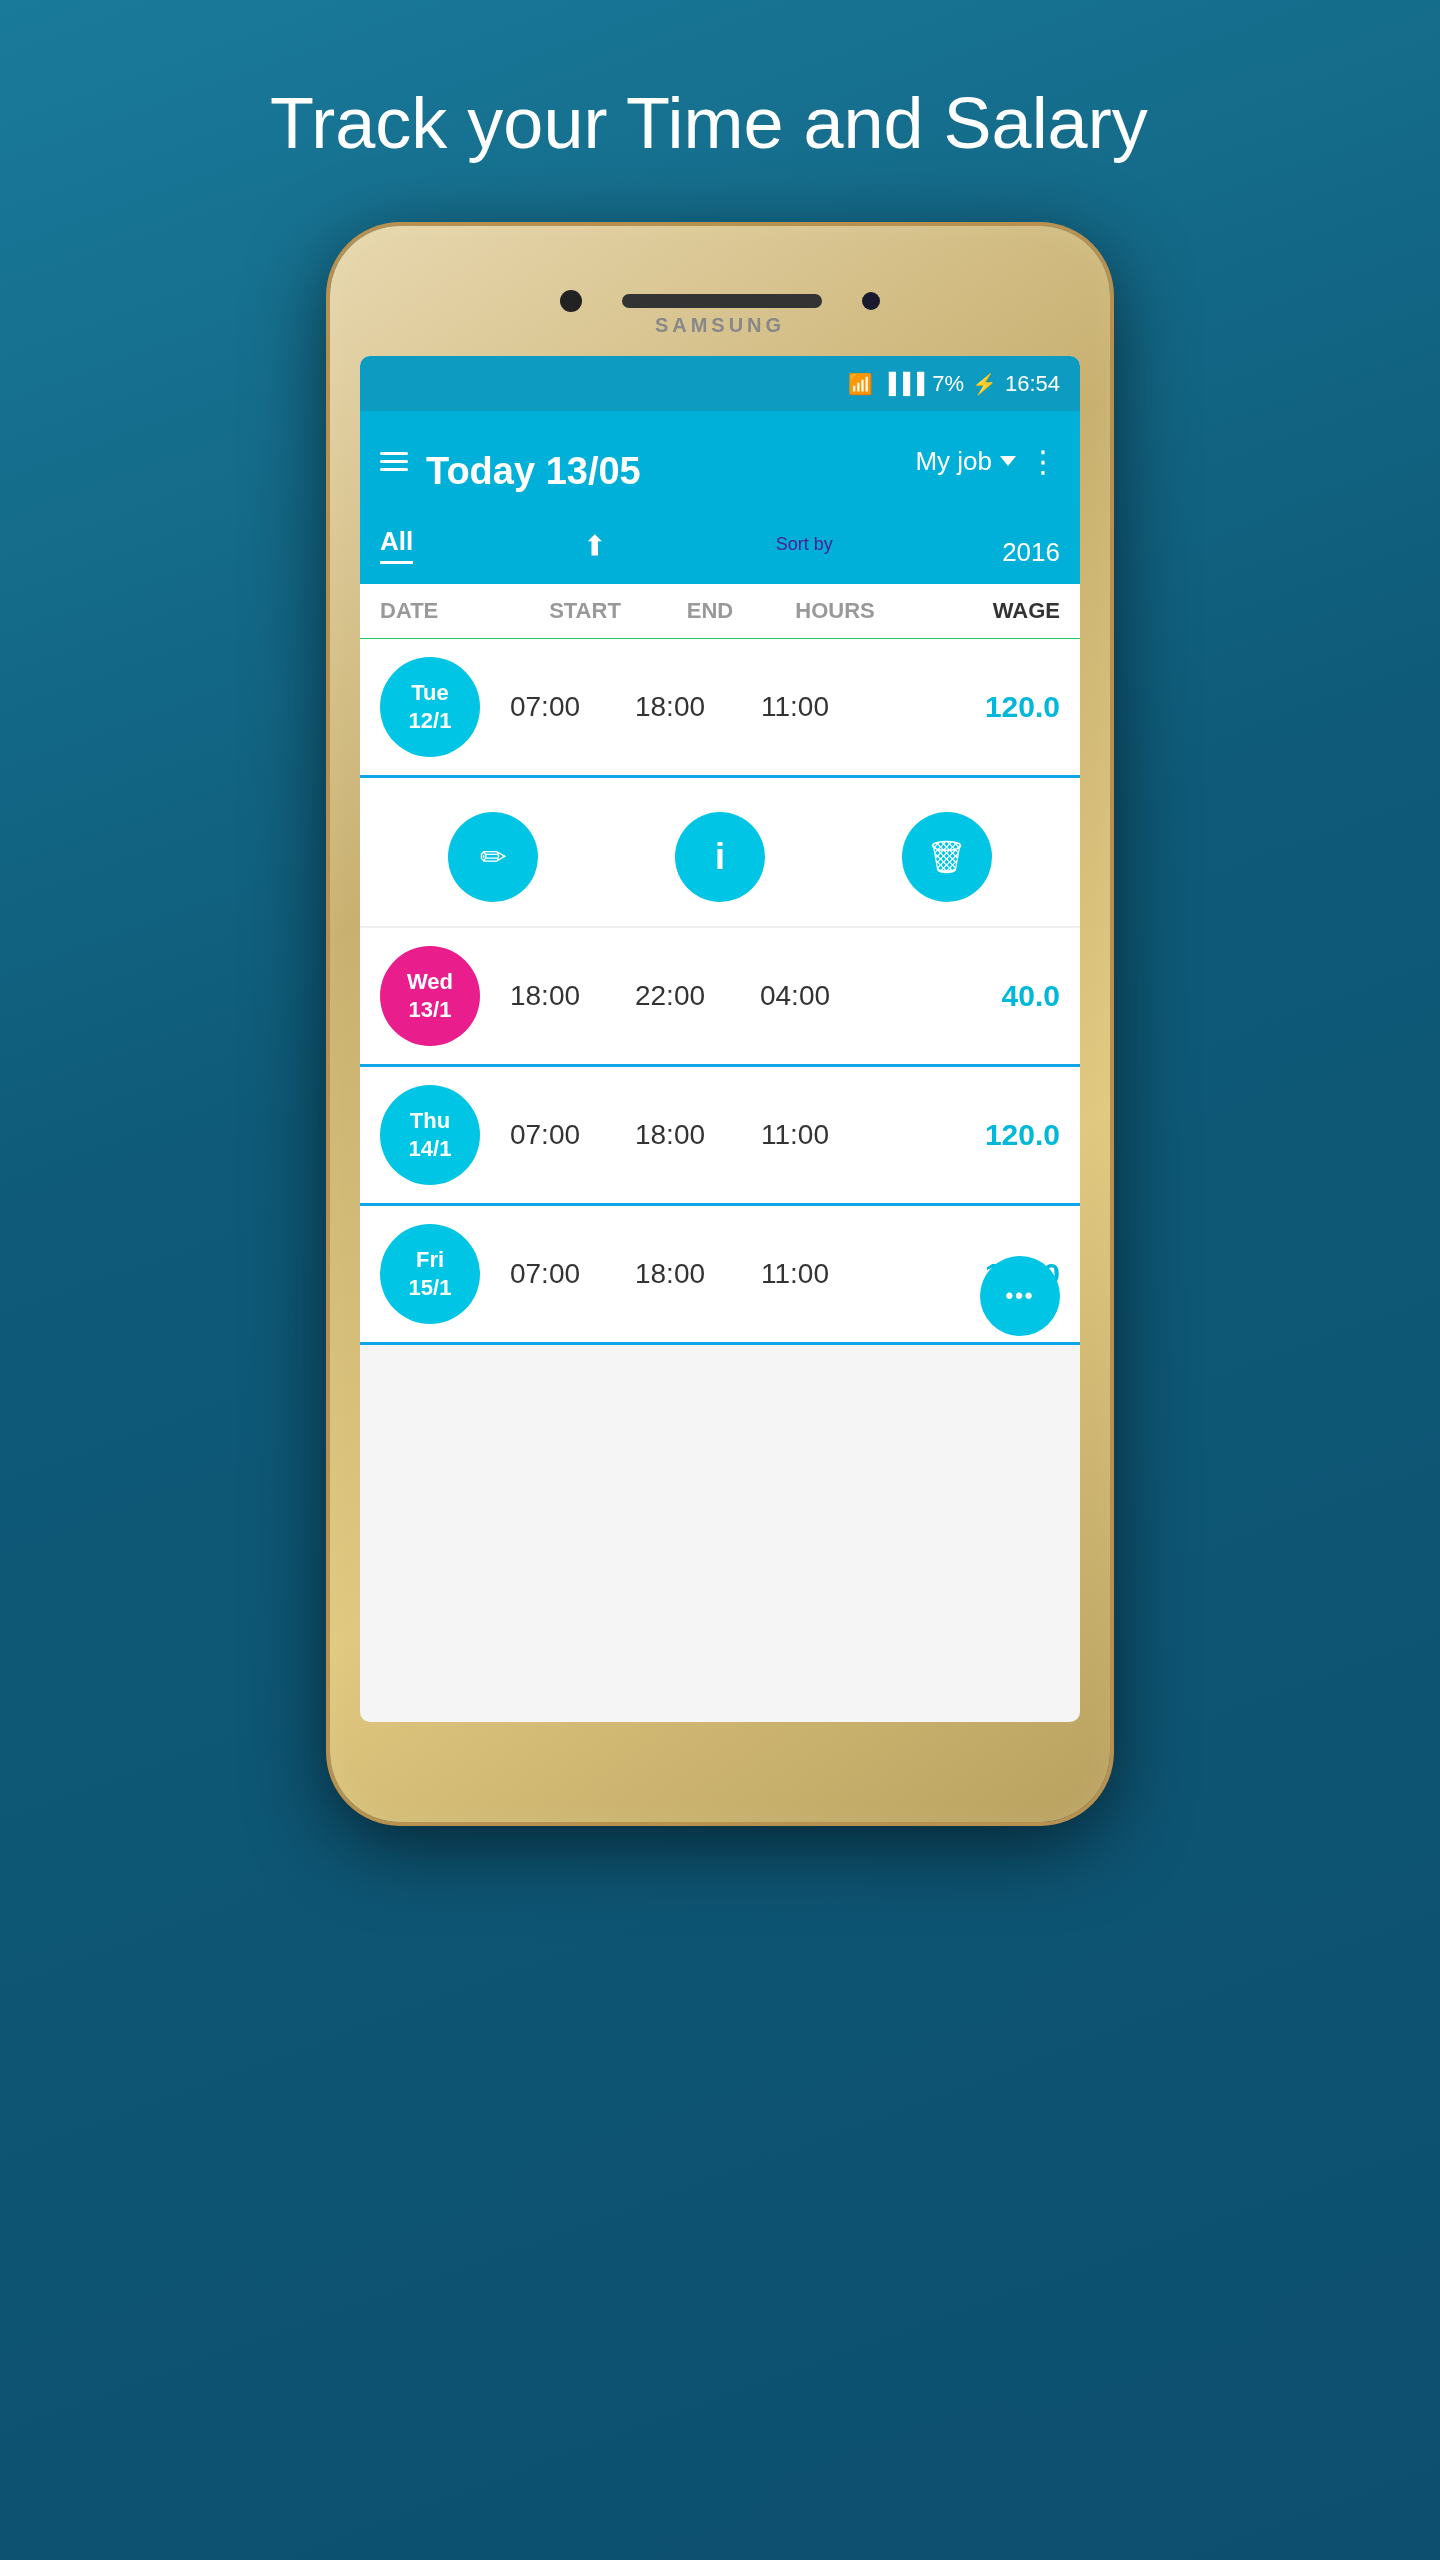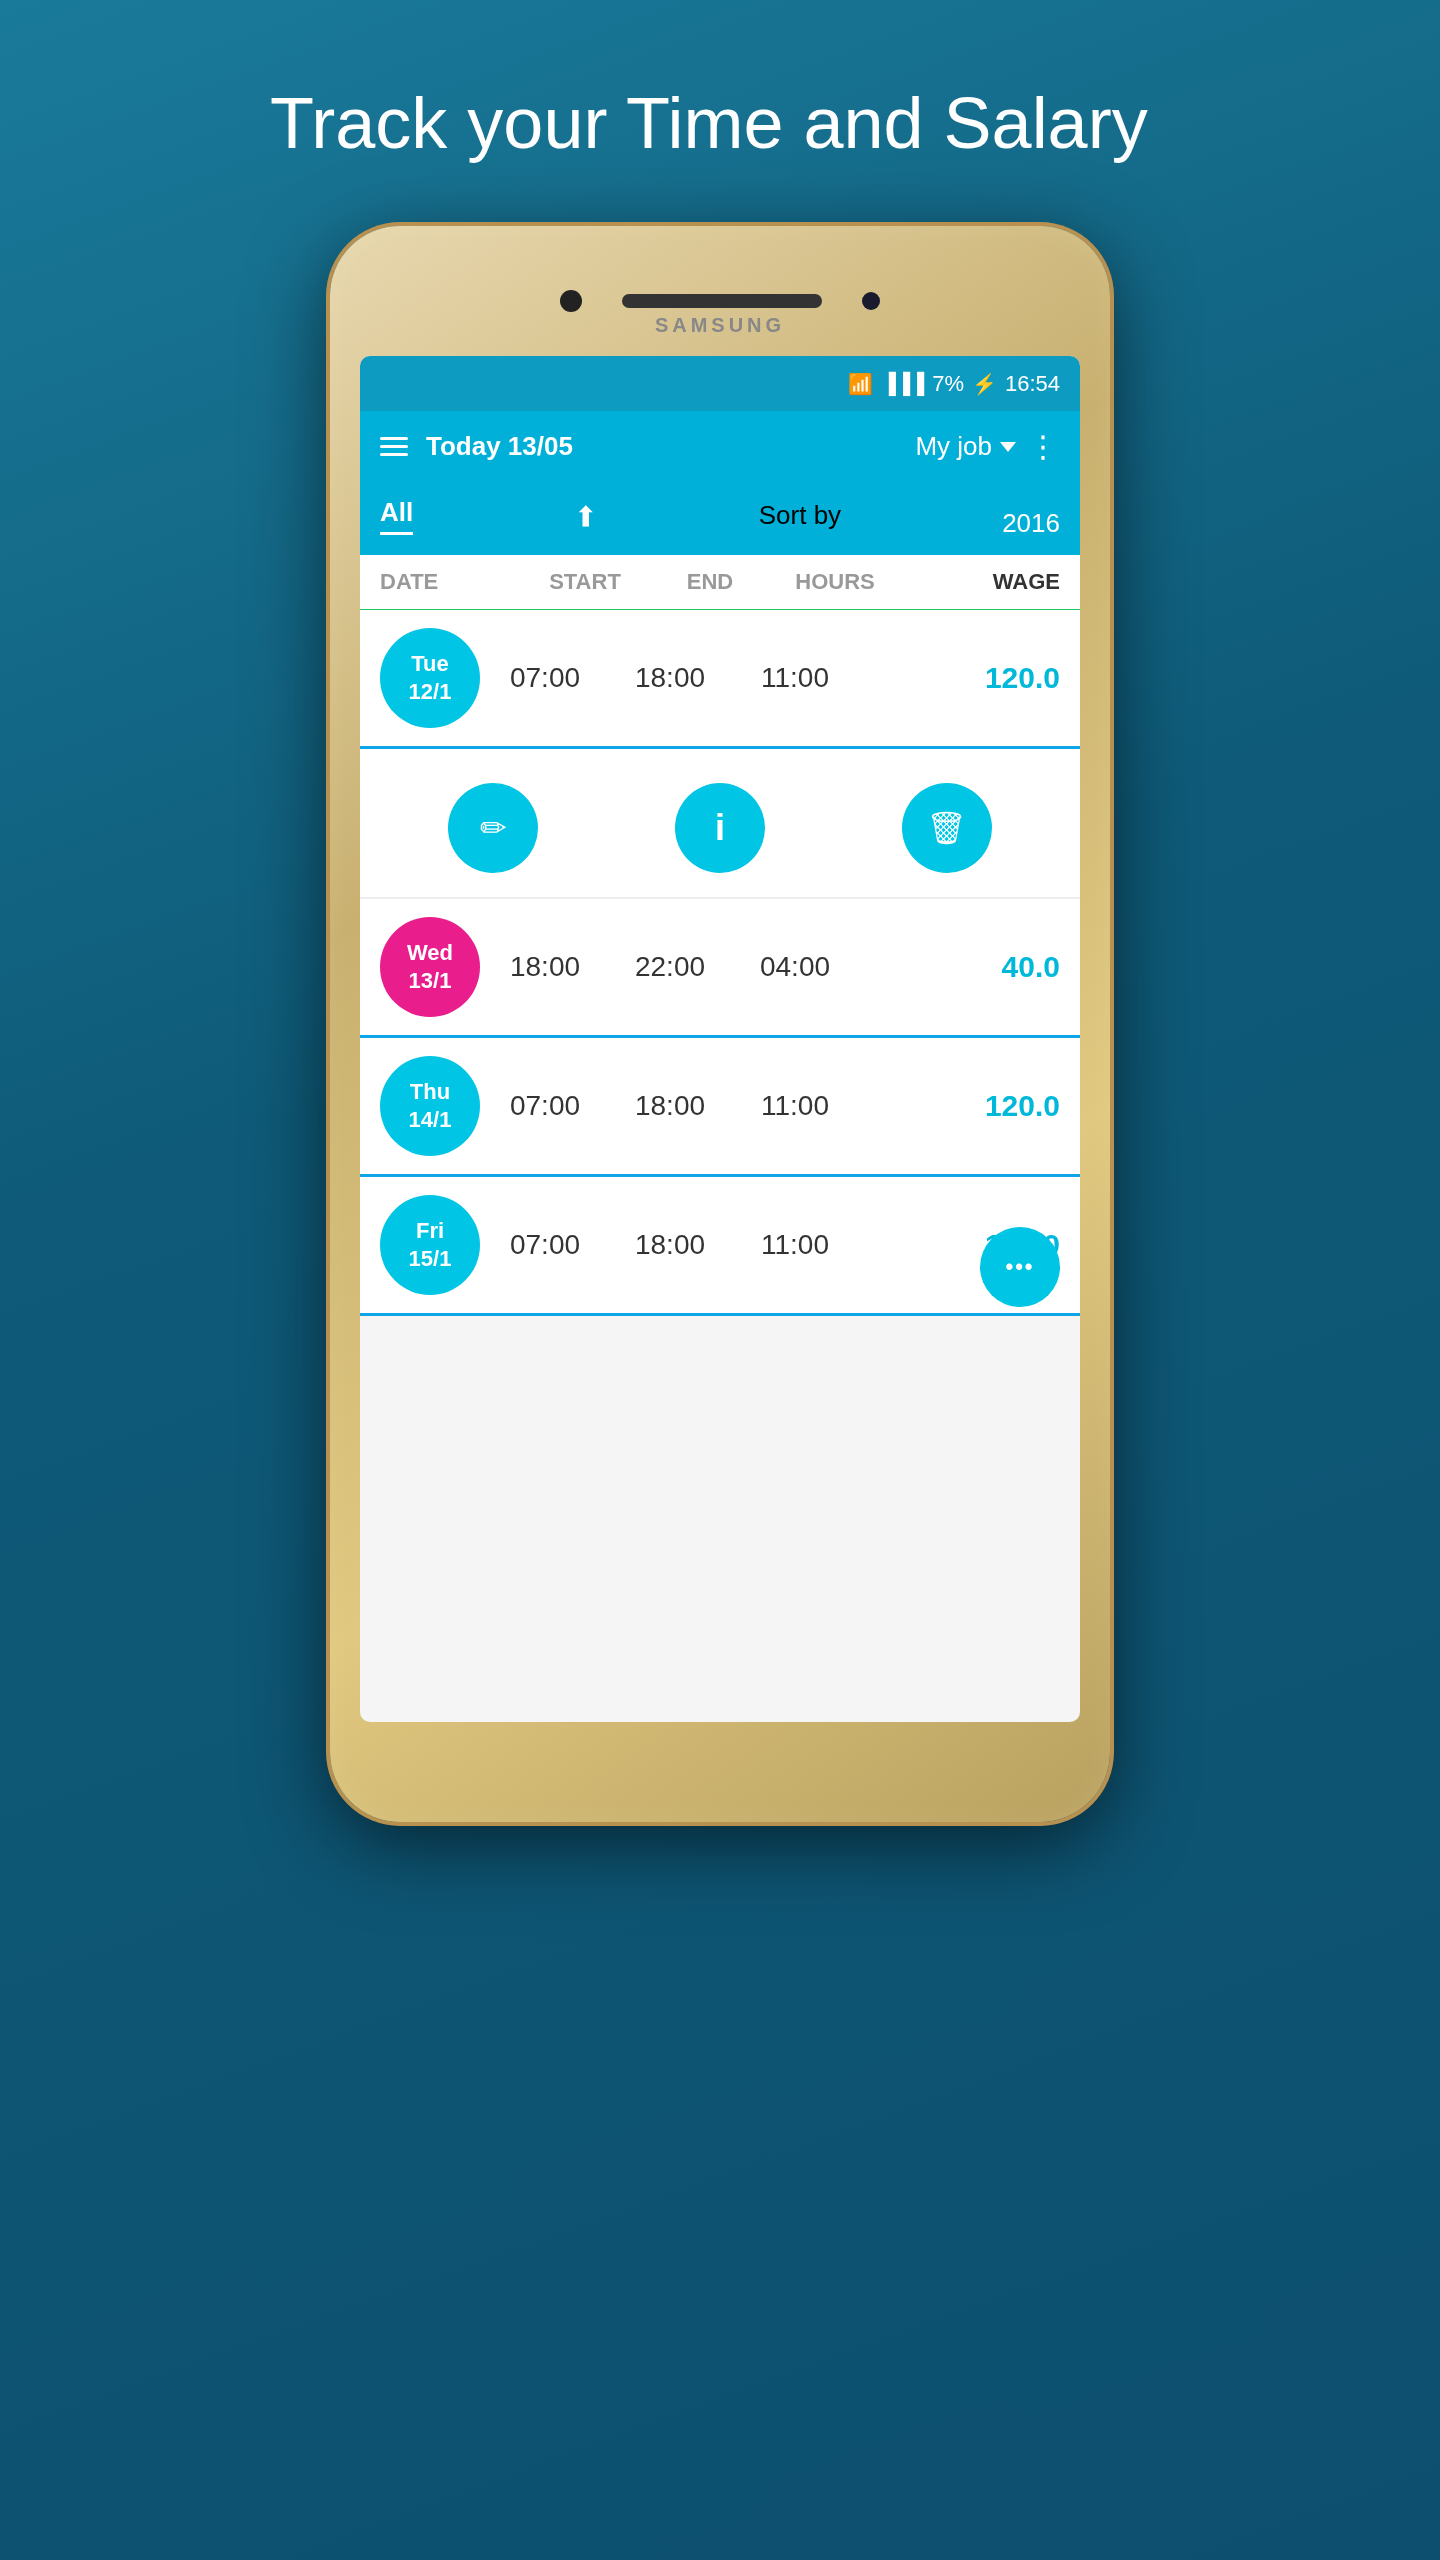--- a/index.html
+++ b/index.html
@@ -158,22 +158,23 @@
 
     .hamburger-line {
       width: 28px;
       height: 3px;
       background: #fff;
       border-radius: 2px;
     }
 
     .header-title {
       color: #fff;
-      font-size: 26px;
+      font-size: 38px;
       font-weight: 700;
+      margin-top: 21px;
     }
 
     .header-right {
       display: flex;
       align-items: center;
       gap: 12px;
     }
 
     .job-selector {
       color: #fff;
@@ -210,22 +211,22 @@
 
     .filter-all {
       color: #fff;
       font-size: 26px;
       font-weight: 600;
       border-bottom: 3px solid #fff;
       padding-bottom: 4px;
     }
 
     .filter-sort-text {
-      color: #000000;
-      font-size: 26px;
+      color: #4c1d95;
+      font-size: 18px;
     }
 
     .filter-year {
       color: #fff;
       font-size: 26px;
       margin-top: 16px;
     }
 
     
     .table-header {

